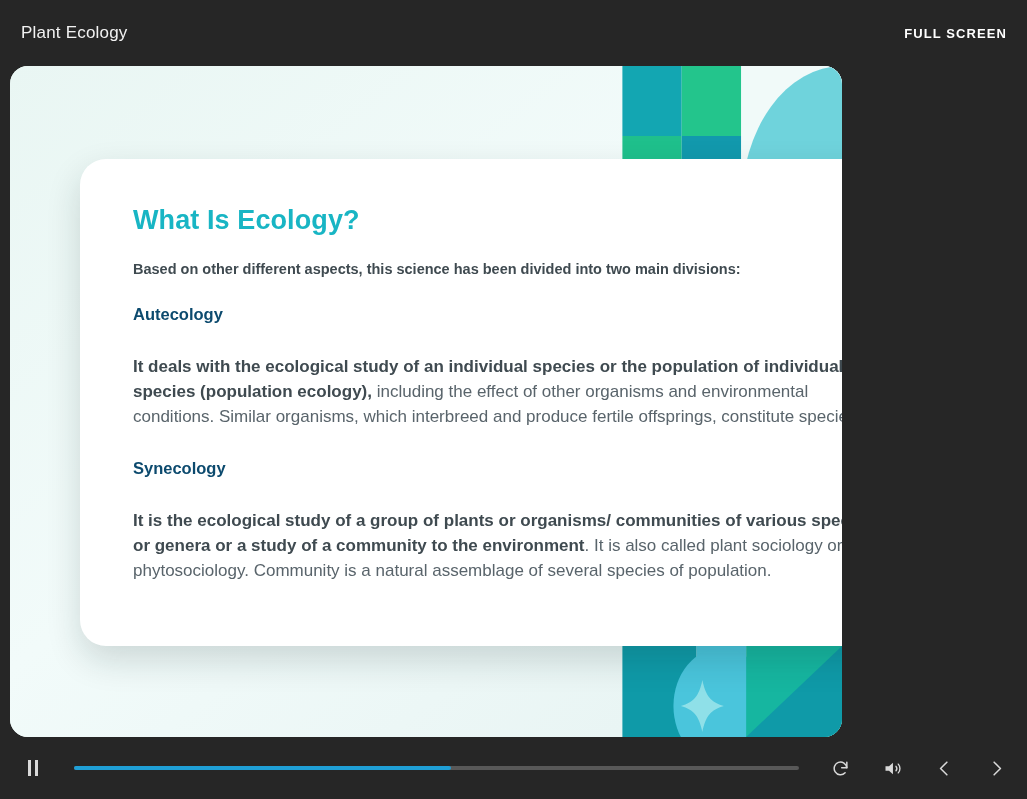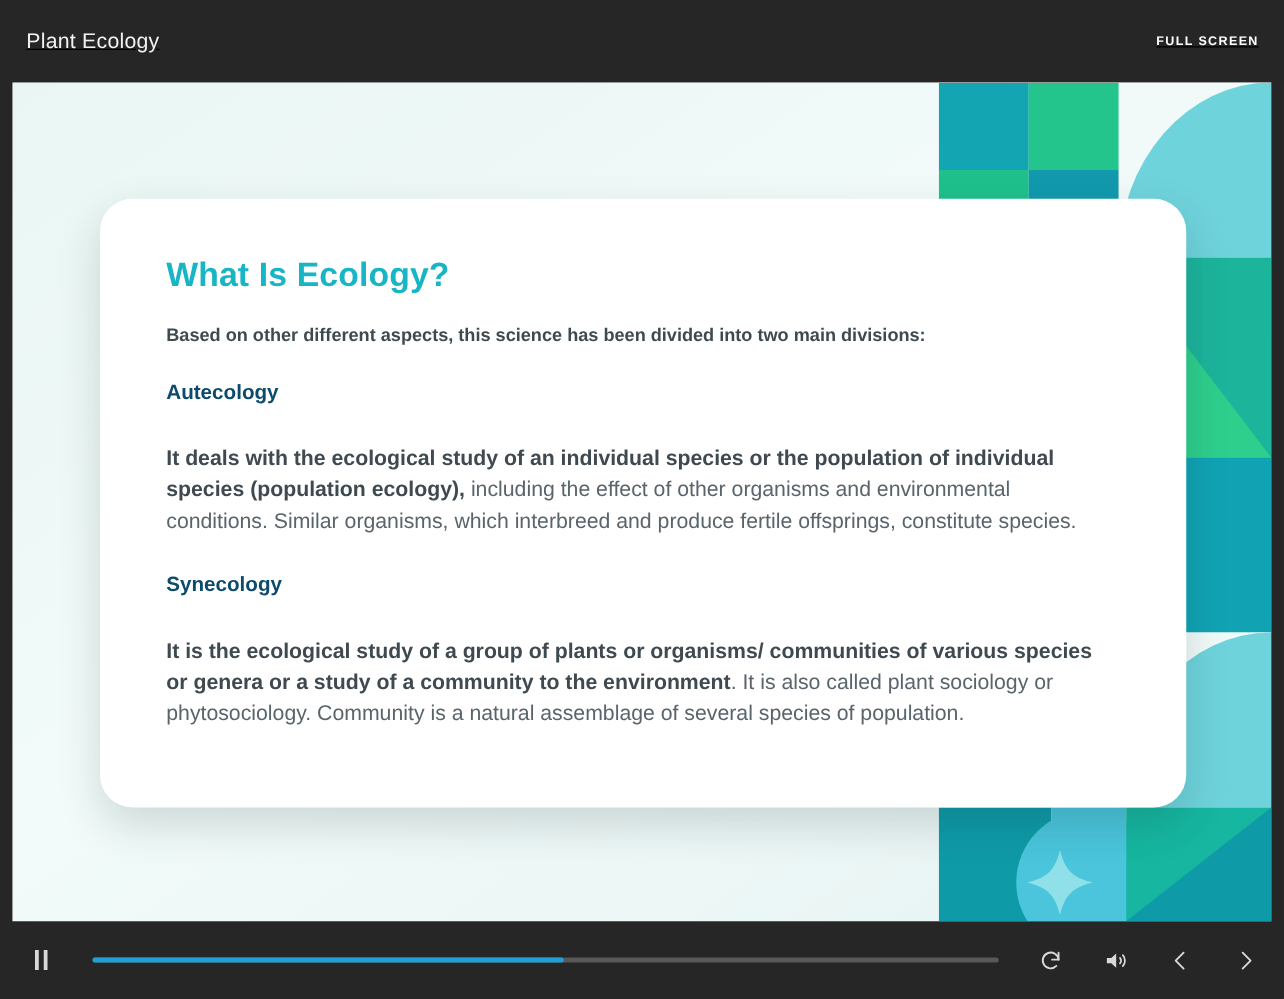--- a/index.html
+++ b/index.html
@@ -10,60 +10,60 @@
     background: #1f1f1f;
     font-family: "Liberation Sans", sans-serif;
   }
   .player {
     position: relative;
     width: 1027px;
     height: 799px;
     background: #262626;
     display: flex;
     flex-direction: column;
-    text-decoration: underline;
   }
 
   
   .topbar {
     height: 66px;
     flex: 0 0 66px;
     background: #262626;
     display: flex;
     align-items: center;
     justify-content: space-between;
     padding: 0 20px 0 21px;
   }
   .course-title {
     color: #f2f2f2;
     font-size: 17px;
     font-weight: 400;
     letter-spacing: .2px;
   }
   .fullscreen-btn {
     color: #ffffff;
-    font-size: 10px;
+    font-size: 13px;
     font-weight: bold;
     letter-spacing: 1.1px;
     cursor: pointer;
     background: none;
     border: none;
     font-family: "Liberation Sans", sans-serif;
     text-align: center;
   }
 
   
   .stage {
     position: relative;
     margin: 0 10px;
-    width: 1007px;
+    width: 832px;
     height: 671px;
     flex: 0 0 671px;
     overflow: hidden;
     background: linear-gradient(120deg, #eaf6f3 0%, #eef8f7 35%, #f4fbfa 60%, #eaf4f4 100%);
+    border-radius: 18px;
   }
   .bg-decor {
     position: absolute;
     inset: 0;
     width: 100%;
     height: 100%;
   }
 
   
   .card {

